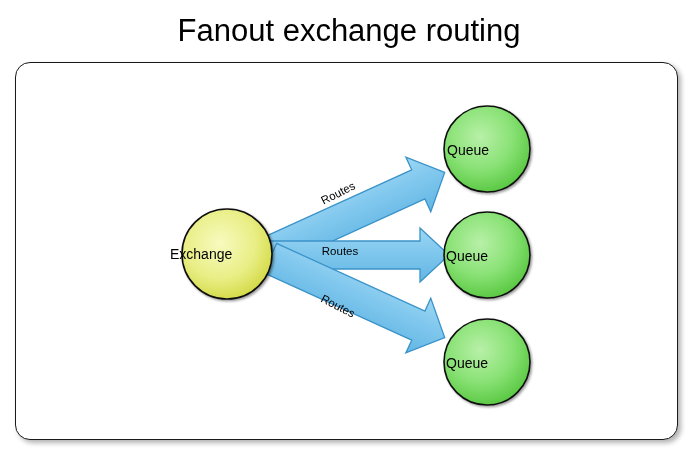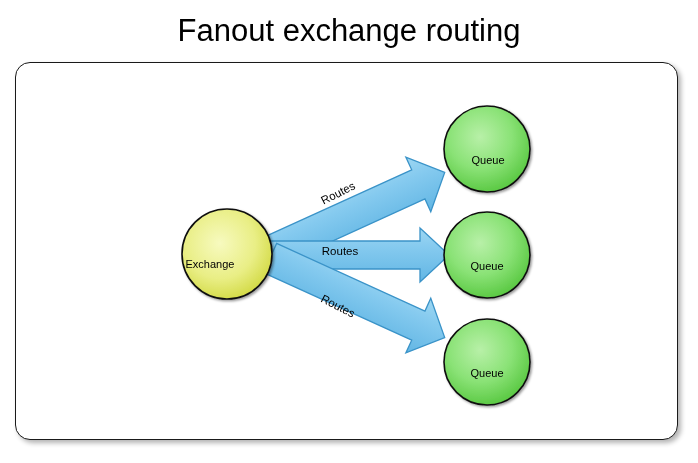--- a/index.html
+++ b/index.html
@@ -54,26 +54,25 @@
     position: absolute;
     left: 0; top: 0;
     width: 698px;
     height: 463px;
     pointer-events: none;
   }
 
   .node-label {
     position: absolute;
     font-family: "Liberation Sans", sans-serif;
-    font-size: 11px;
+    font-size: 14px;
     color: #000000;
     white-space: nowrap;
-    text-align: center;
+    text-align: left;
     pointer-events: none;
-    margin-top: 12px;
   }
 
   .edge-label {
     position: absolute;
     font-family: "Liberation Sans", sans-serif;
     font-size: 11.5px;
     color: #000000;
     white-space: nowrap;
     text-align: center;
     pointer-events: none;

